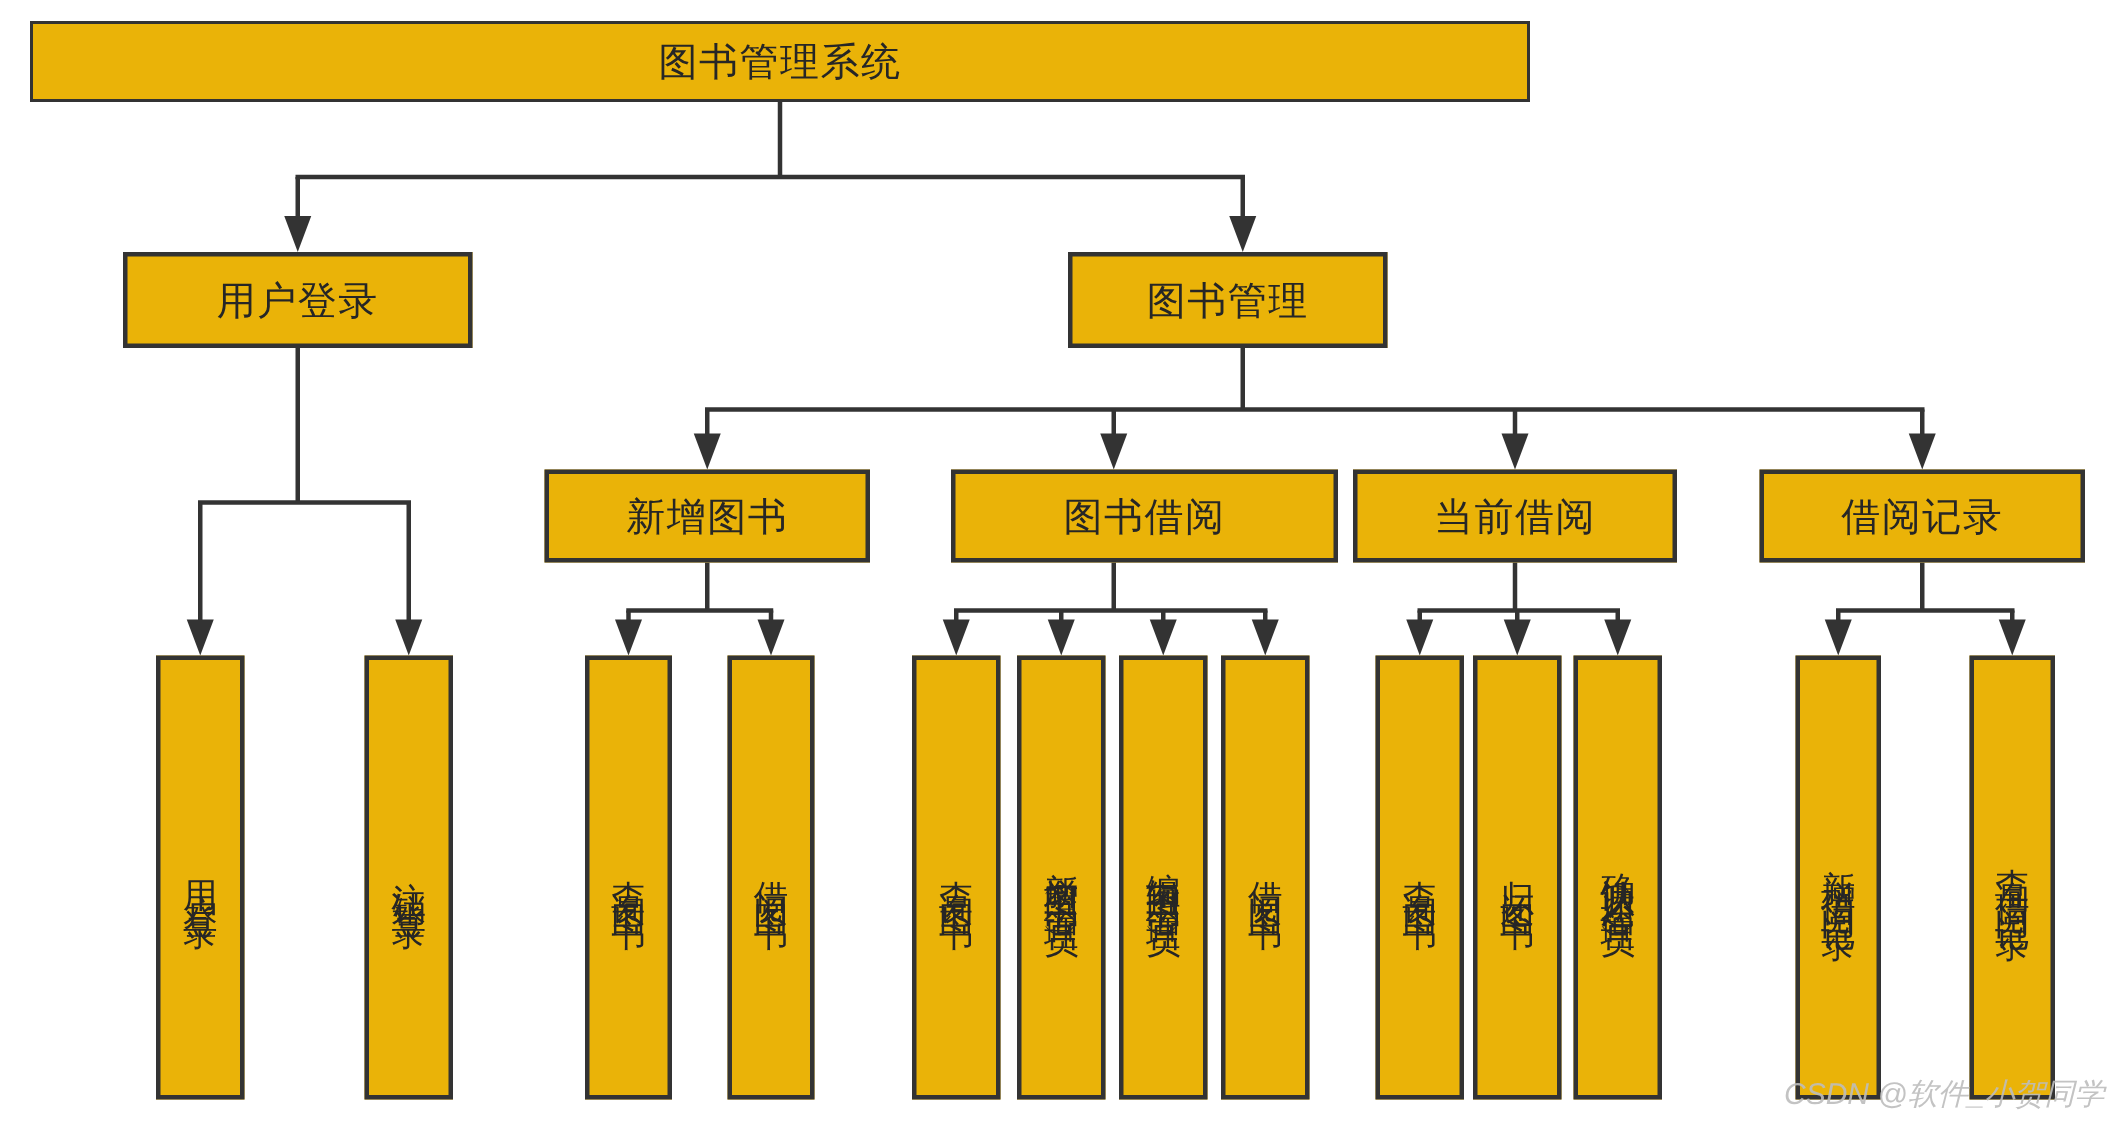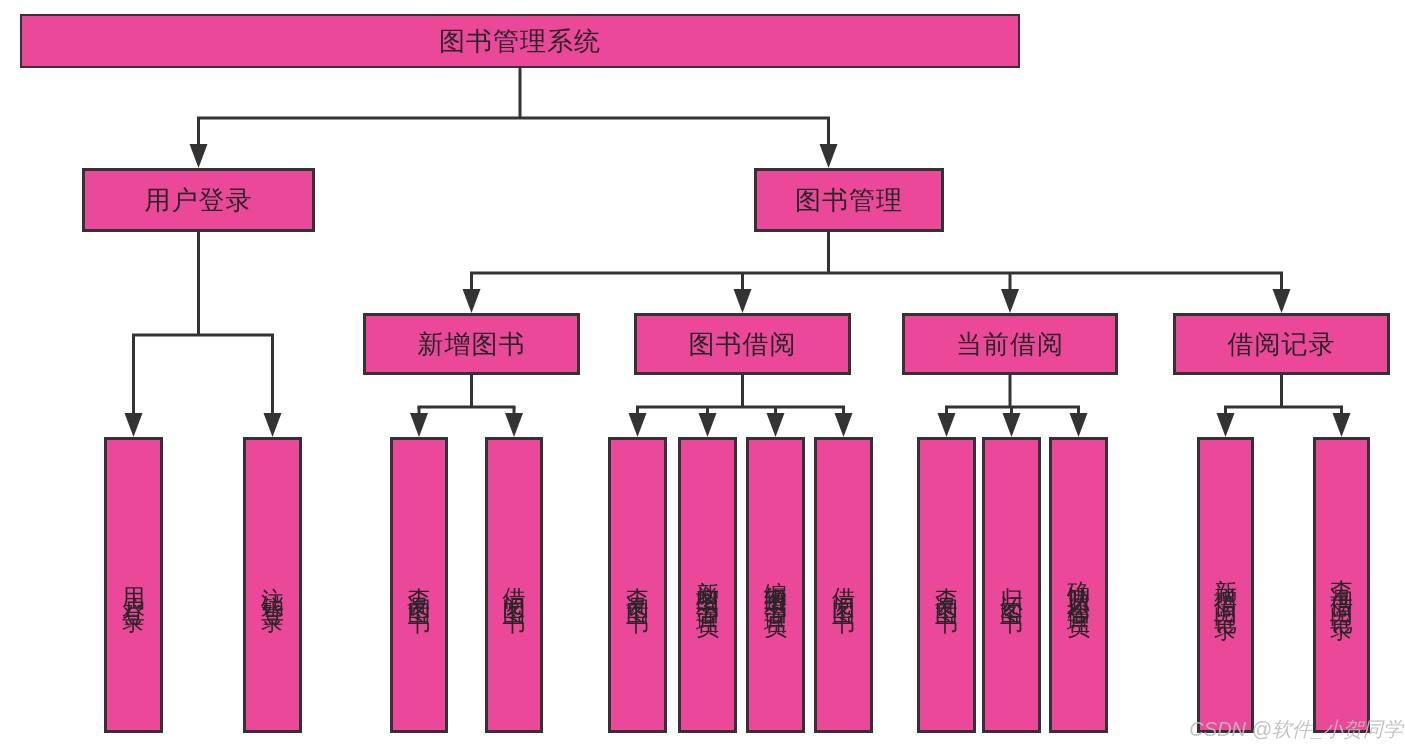--- a/index.html
+++ b/index.html
@@ -18,21 +18,21 @@
   #connectors {
     position: absolute;
     left: 0;
     top: 0;
     width: 1405px;
     height: 747px;
   }
   .node {
     position: absolute;
     box-sizing: border-box;
-    background: #ec4899;
+    background: #eab308;
     border: 3px solid #333333;
     display: flex;
     align-items: center;
     justify-content: center;
     color: #262626;
   }
   .hbox .lbl {
     font-size: 26px;
     letter-spacing: 1px;
     white-space: nowrap;
@@ -126,28 +126,28 @@
       <polygon points="1332.5,413 1350.5,413 1341.5,437" fill="#333333"></polygon>
     </svg>
 
   <div class="node hbox root" style="left:20px;top:14px;width:1000px;height:54px;">
     <span class="lbl">图书管理系统</span>
   </div>
 
   <div class="node hbox" style="left:82px;top:168px;width:233px;height:64px;">
     <span class="lbl">用户登录</span>
   </div>
-  <div class="node hbox" style="left:754px;top:168px;width:190px;height:64px;">
+  <div class="node hbox" style="left:712px;top:168px;width:213px;height:64px;">
     <span class="lbl">图书管理</span>
   </div>
 
   <div class="node hbox" style="left:363px;top:313px;width:217px;height:62px;">
     <span class="lbl">新增图书</span>
   </div>
-  <div class="node hbox" style="left:634px;top:313px;width:217px;height:62px;text-align:right;">
+  <div class="node hbox" style="left:634px;top:313px;width:258px;height:62px;text-align:right;">
     <span class="lbl">图书借阅</span>
   </div>
   <div class="node hbox" style="left:902px;top:313px;width:216px;height:62px;">
     <span class="lbl">当前借阅</span>
   </div>
   <div class="node hbox" style="left:1173px;top:313px;width:217px;height:62px;">
     <span class="lbl">借阅记录</span>
   </div>
 
   <div class="node vbox" style="left:104px;width:59px;">

